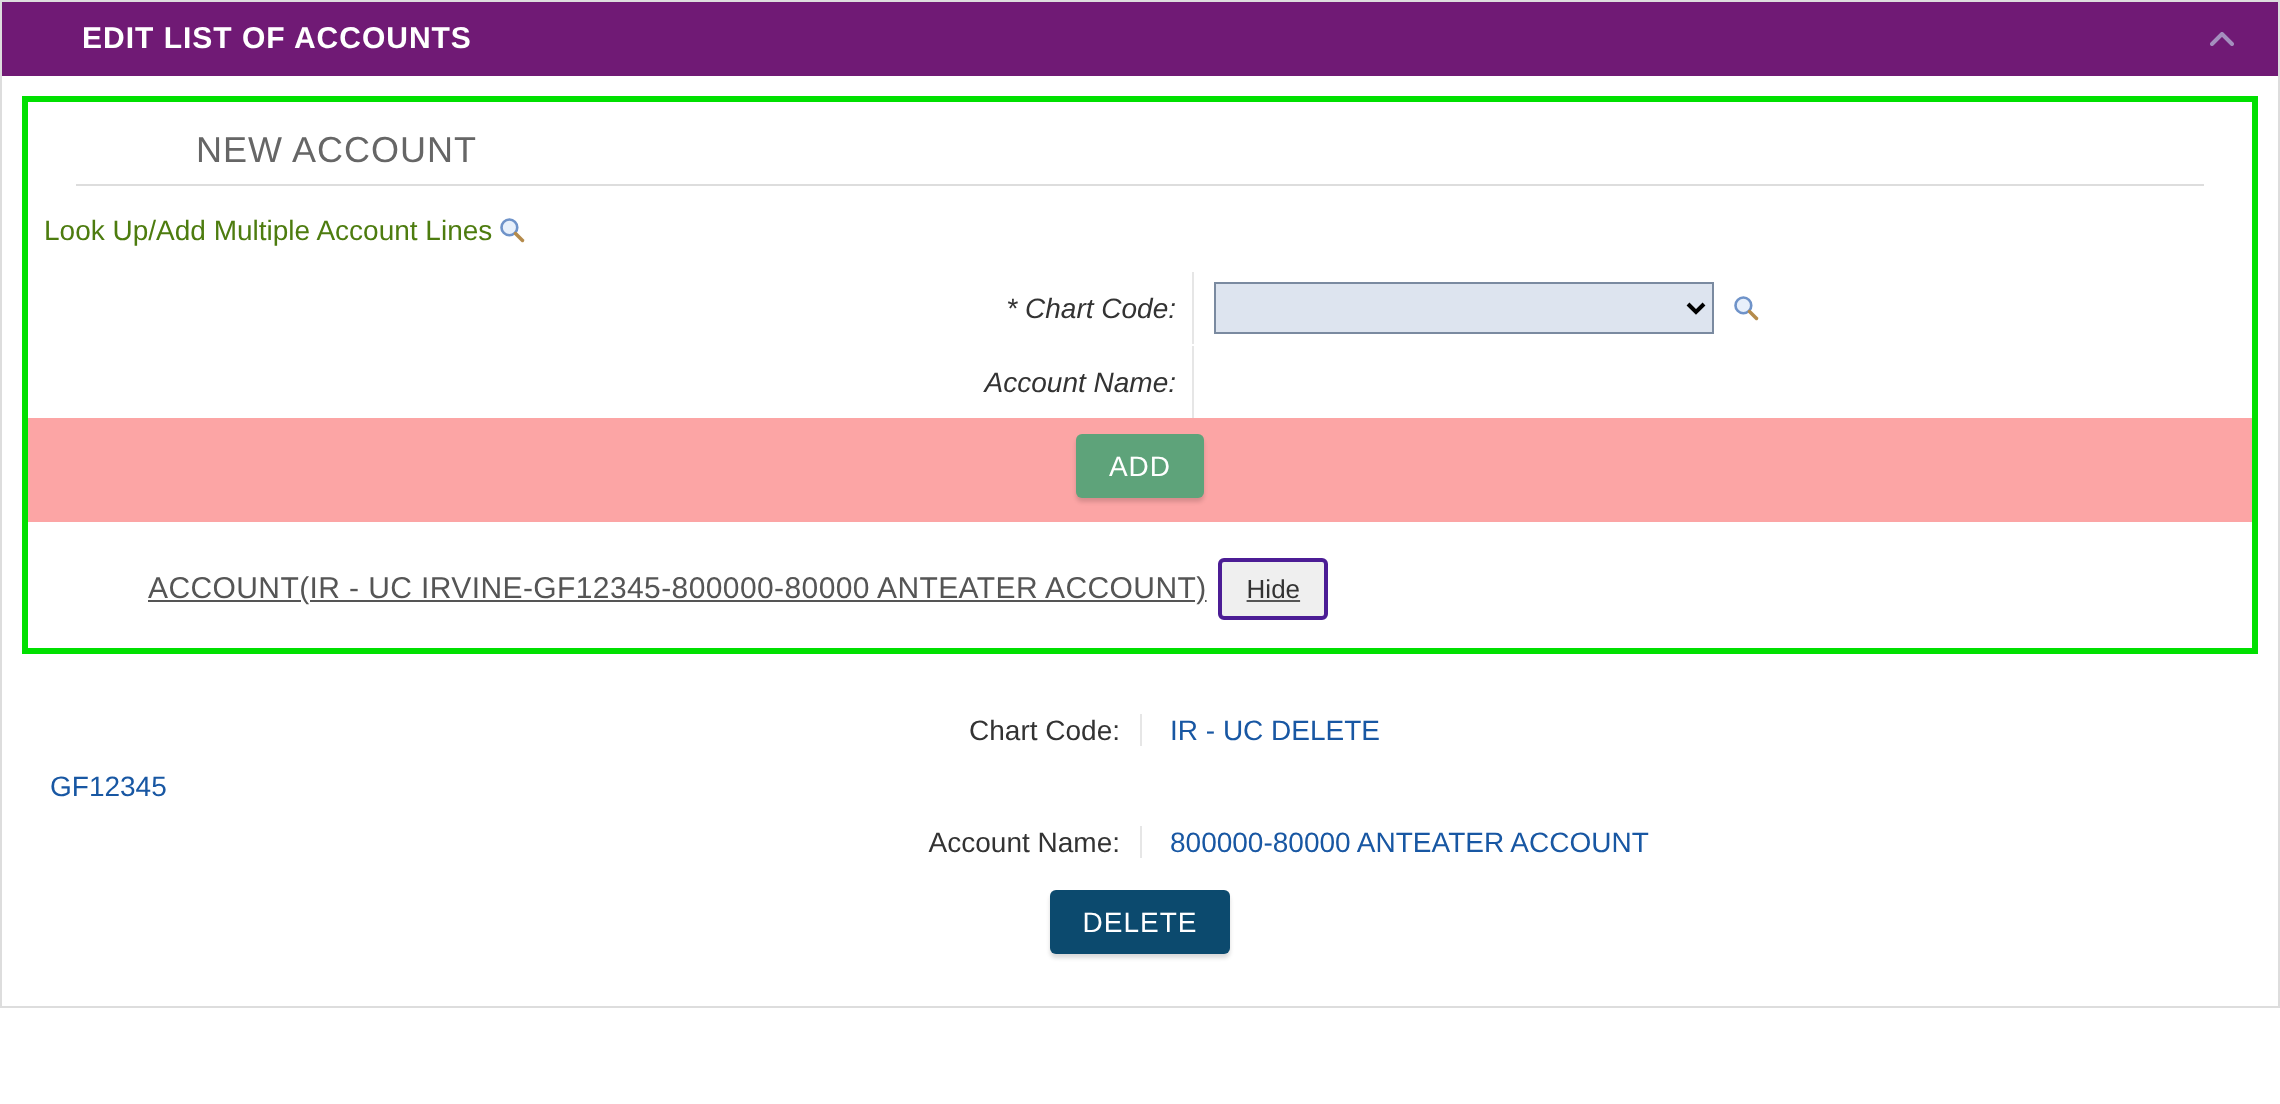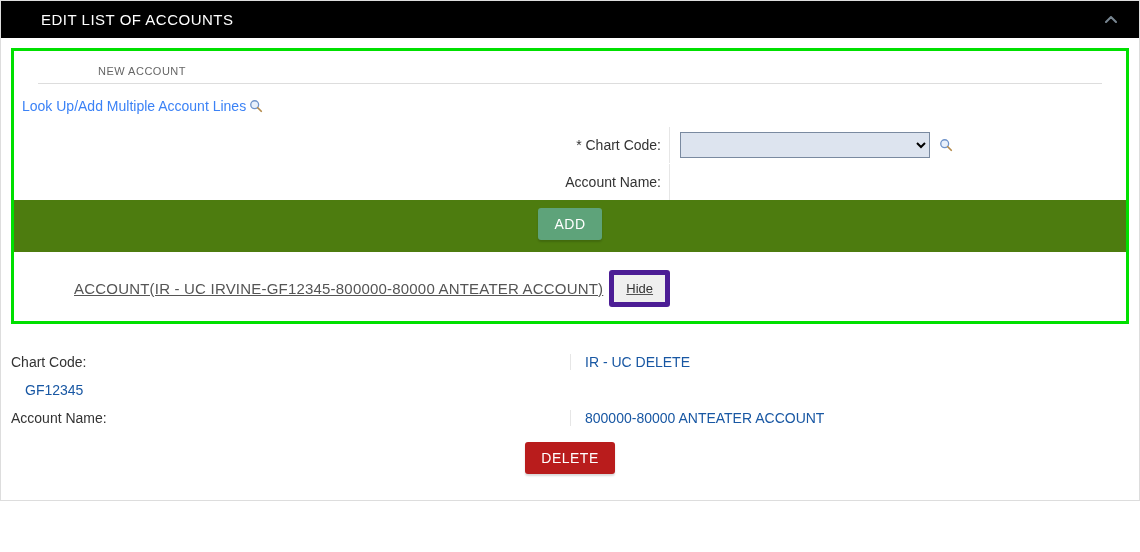--- a/index.html
+++ b/index.html
@@ -8,50 +8,51 @@
     font-size: 14px;
     color: #333;
     background: #fff;
     width: 1140px;
   }
   .panel {
     border: 1px solid #ddd;
     background: #fff;
   }
   .panel-header {
-    background: #000000;
+    background: #701a75;
     color: #fff;
     padding: 10px 20px 10px 40px;
     font-size: 15px;
     letter-spacing: 0.5px;
     display: flex;
     justify-content: space-between;
     align-items: center;
+    font-weight: bold;
   }
   .collapse-chevron {
     cursor: pointer;
     opacity: 0.6;
   }
   .collapse-chevron svg { display:block; }
   .highlight-box {
     border: 3px solid #00e000;
     margin: 10px 10px 0 10px;
     padding: 0;
     background: #fff;
   }
   .section-title {
     color: #666;
-    font-size: 11px;
+    font-size: 18px;
     letter-spacing: 0.5px;
     padding: 14px 0 6px 60px;
     border-bottom: 1px solid #ddd;
     margin: 0 24px 10px 24px;
   }
   .lookup-link {
-    color: #3b82f6;
+    color: #4d7c0f;
     padding: 4px 0 12px 8px;
     display: flex;
     align-items: center;
     gap: 2px;
     font-size: 14px;
   }
   .mag {
     display: inline-flex;
     width: 16px; height: 16px;
     align-items: center; justify-content: center;
@@ -61,26 +62,27 @@
   .form-table {
     width: 100%;
     border-collapse: collapse;
   }
   .form-row {
     display: flex;
     align-items: center;
   }
   .form-row.alt { background: #f6f7f7; }
   .form-label {
-    width: 656px;
+    width: 583px;
     text-align: right;
     padding: 10px 8px 10px 0;
     color: #333;
     border-right: 1px solid #e6e6e6;
     font-size: 14px;
+    font-style: italic;
   }
   .form-control {
     flex: 1;
     padding: 6px 10px;
     display: flex;
     align-items: center;
     gap: 8px;
   }
   select.chart {
     width: 250px;
@@ -102,33 +104,33 @@
     border: none;
     border-radius: 3px;
     padding: 8px 16px;
     font-size: 14px;
     letter-spacing: 0.5px;
     cursor: pointer;
     color: #fff;
     box-shadow: 0 2px 2px rgba(0,0,0,0.15);
   }
   .btn-add { background: #5ea37a; }
-  .btn-delete { background: #b91c1c; }
+  .btn-delete { background: #0c4a6e; }
   .btn-hide {
     background: #efefef;
     color: #333;
-    border: 5px solid #4c1d95;
+    border: 2px solid #4c1d95;
     box-shadow: none;
     padding: 6px 12px;
     font-size: 13px;
     letter-spacing: 0;
   }
   .center-row {
     padding: 8px 0 12px 0;
-    background: #4d7c0f;
+    background: #fca5a5;
     text-align: center;
   }
   .account-header-row {
     display: flex;
     align-items: center;
     gap: 6px;
     padding: 18px 0 14px 60px;
     color: #555;
     font-size: 15px;
     letter-spacing: 0.2px;
@@ -137,20 +139,21 @@
   .details-block {
     padding: 24px 10px 10px 10px;
   }
   .detail-row {
     display: flex;
     align-items: center;
     padding: 6px 0;
   }
   .detail-label {
     width: 560px;
+    text-align: right;
     color: #333;
     padding-right: 10px;
     border-right: 1px solid #e6e6e6;
     font-size: 14px;
   }
   .detail-value {
     flex: 1;
     padding-left: 14px;
     color: #1857a3;
     font-size: 14px;

